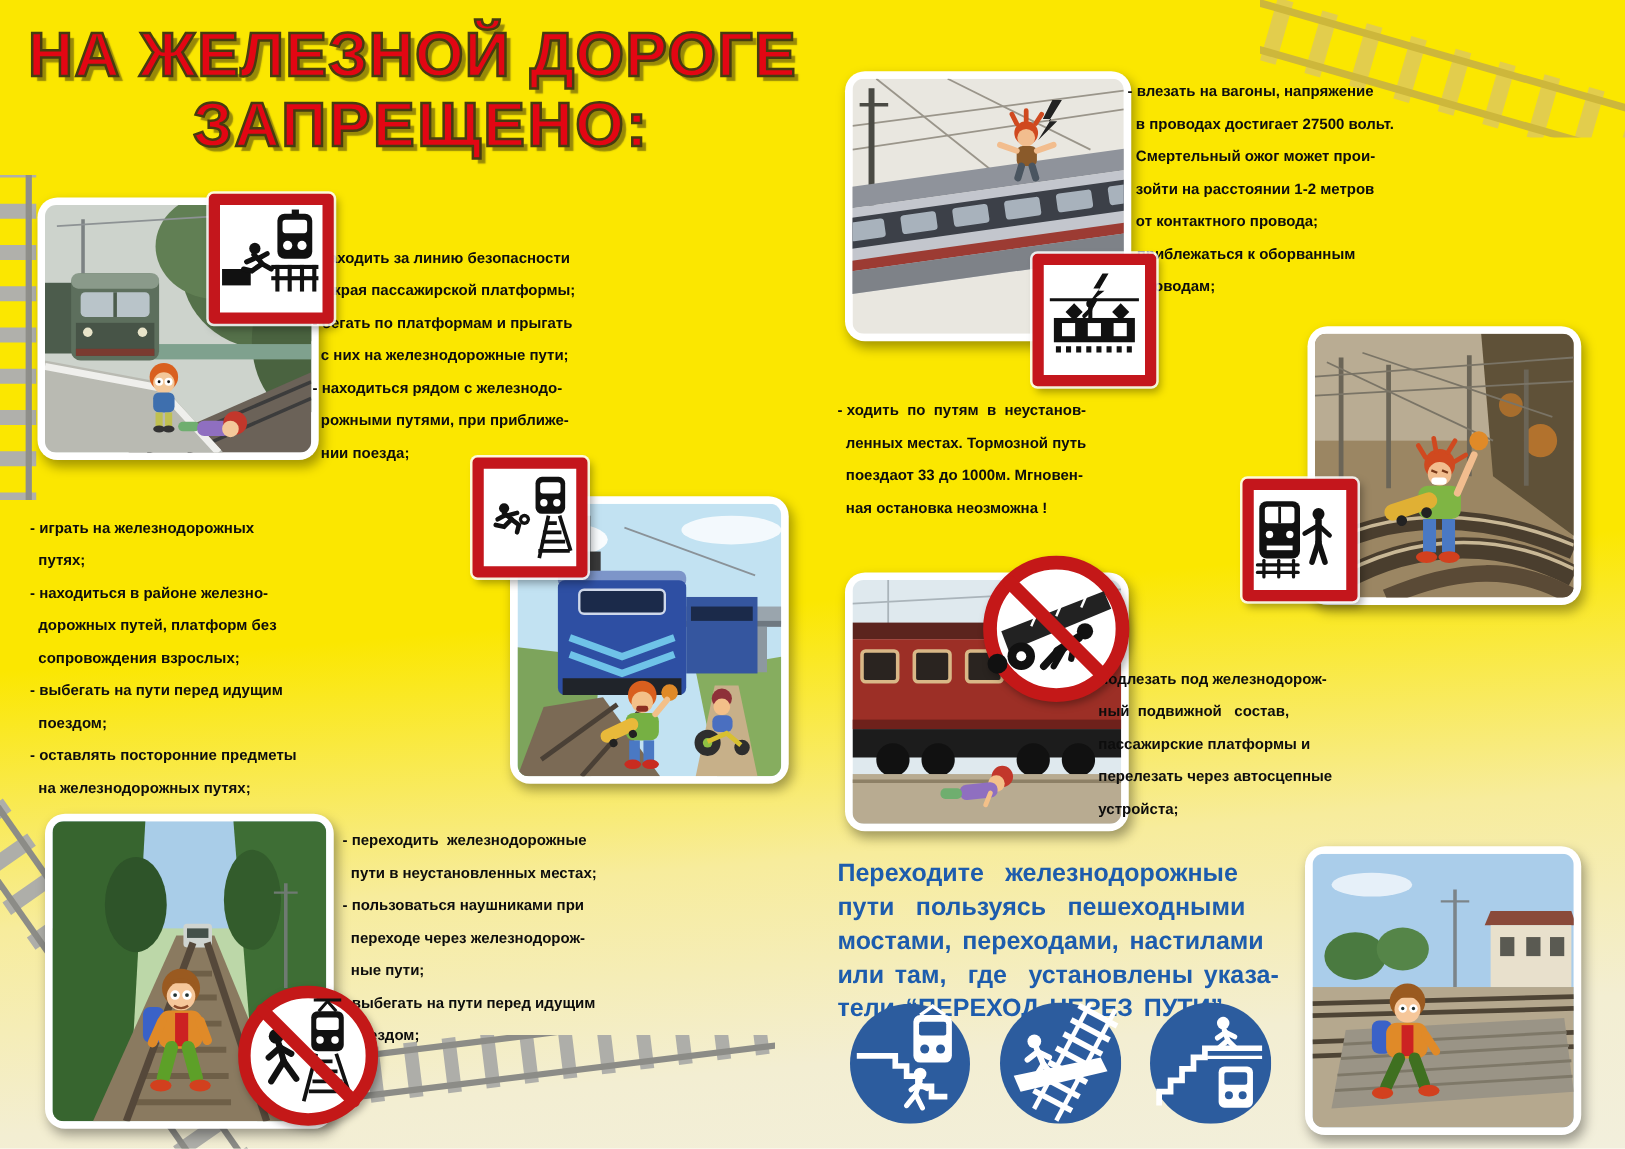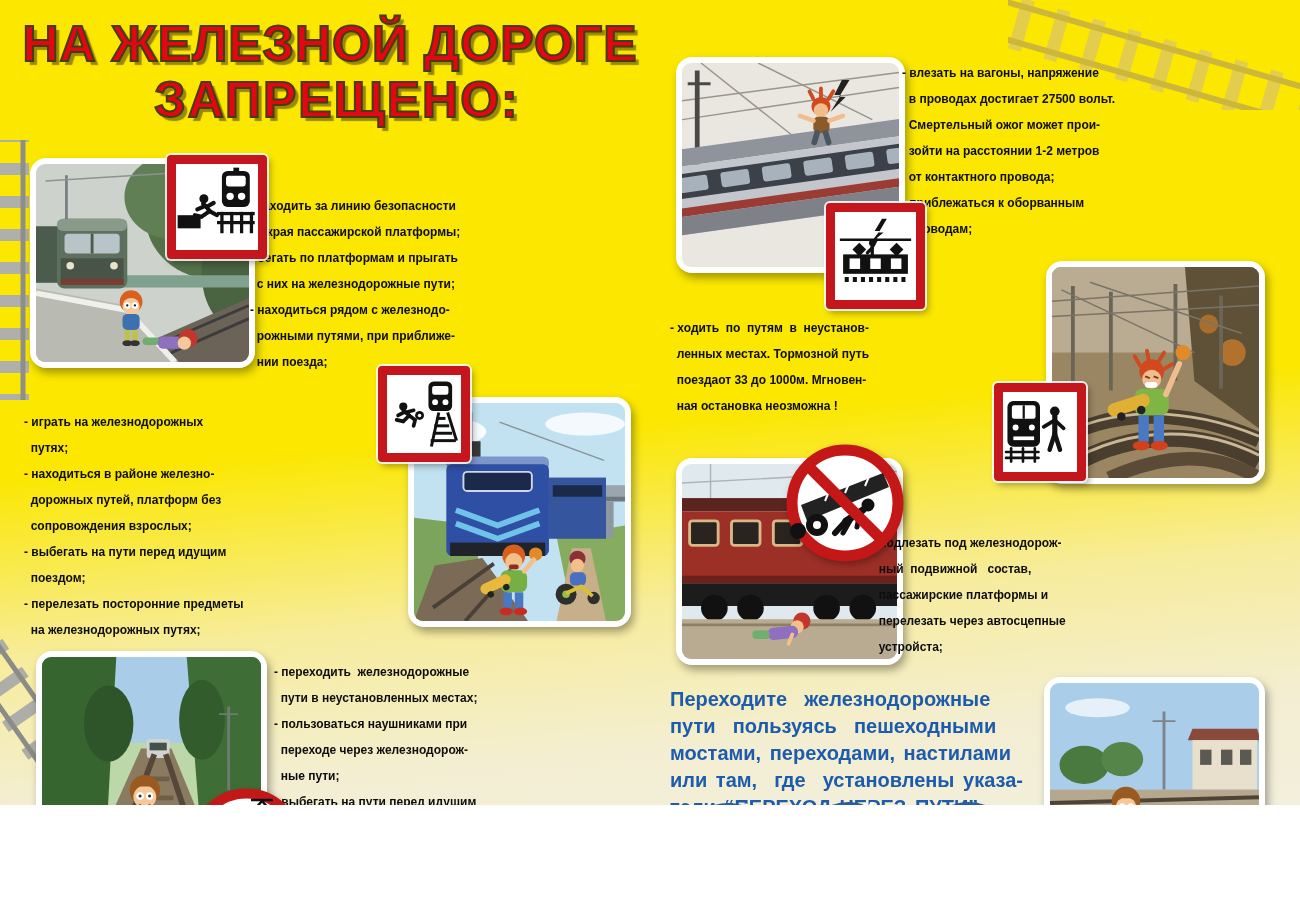--- a/index.html
+++ b/index.html
@@ -1,17 +1,17 @@
 <!DOCTYPE html>
 <html><head>
 <meta charset="utf-8">
 <style>
   html,body{margin:0;padding:0;}
   .poster{
-    position:relative;width:1300px;height:805px;overflow:hidden;
+    position:relative;width:1300px;height:919px;overflow:hidden;
     background:linear-gradient(175deg,#fbe700 0%,#fbe700 52%,#f7ec9c 72%,#f3eed2 88%,#f2efdc 100%);
     font-family:"Liberation Sans","DejaVu Sans",sans-serif;
   }
   .title{
     position:absolute;left:0;top:16px;width:660px;text-align:center;z-index:2;
     color:#e30613;font-weight:bold;line-height:1.12;
     -webkit-text-stroke:2px #463c10;
     text-shadow:4px 4px 1px rgba(70,60,15,.55);
   }
   .title .l1{font-size:50px;letter-spacing:1px;}
@@ -227,21 +227,21 @@
     </svg>
   </div>
 
   <div class="rules" style="left:24px;top:409px;width:390px">- играть на железнодорожных
   путях;
 - находиться в районе железно-
   дорожных путей, платформ без
   сопровождения взрослых;
 - выбегать на пути перед идущим
   поездом;
-- перелезать посторонние предметы
+- оставлять посторонние предметы
   на железнодорожных путях;</div>
 
   <div class="photo" style="left:36px;top:651px;width:219px;height:240px">
     <svg viewBox="0 0 230 252" preserveAspectRatio="none">
       <rect width="230" height="252" fill="#a9cde8"></rect>
       <rect y="90" width="230" height="162" fill="#bcd7a8"></rect>
       <polygon points="0,0 78,0 64,252 0,252" fill="#37652f"></polygon>
       <polygon points="152,0 230,0 230,252 172,252" fill="#3e6e35"></polygon>
       <ellipse cx="70" cy="70" rx="26" ry="40" fill="#2e5429"></ellipse>
       <ellipse cx="168" cy="66" rx="24" ry="42" fill="#335c2c"></ellipse>

